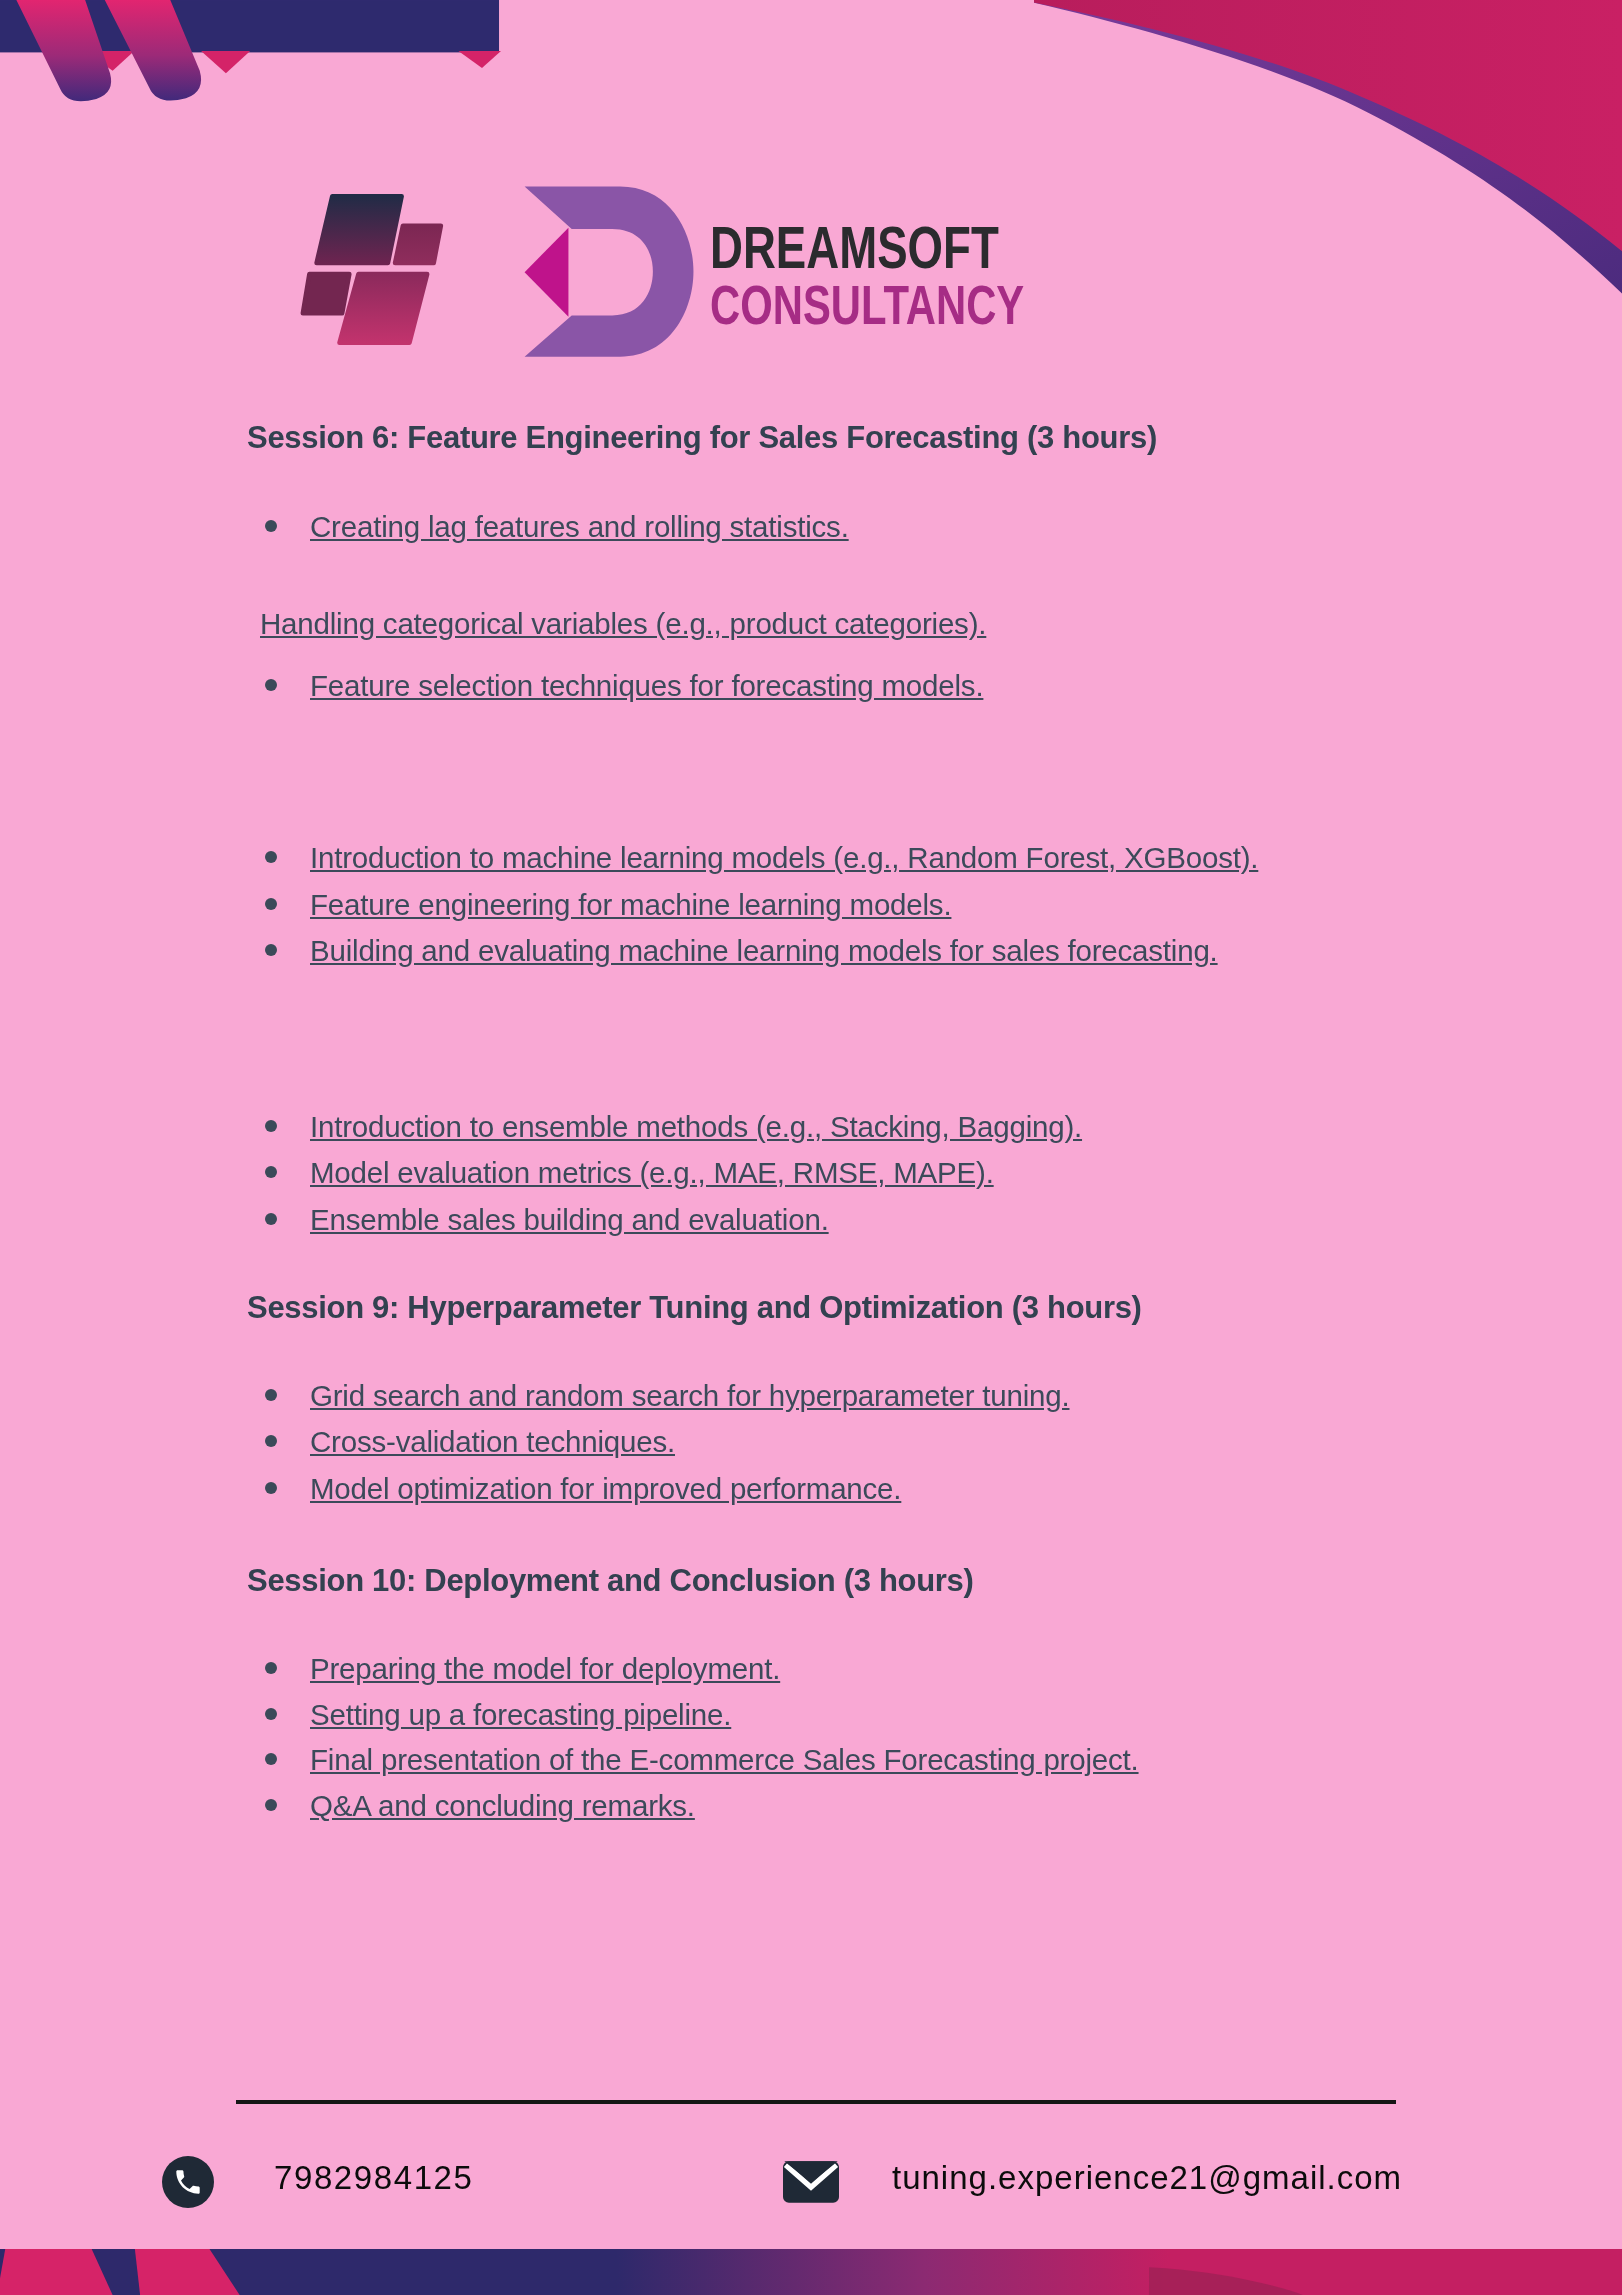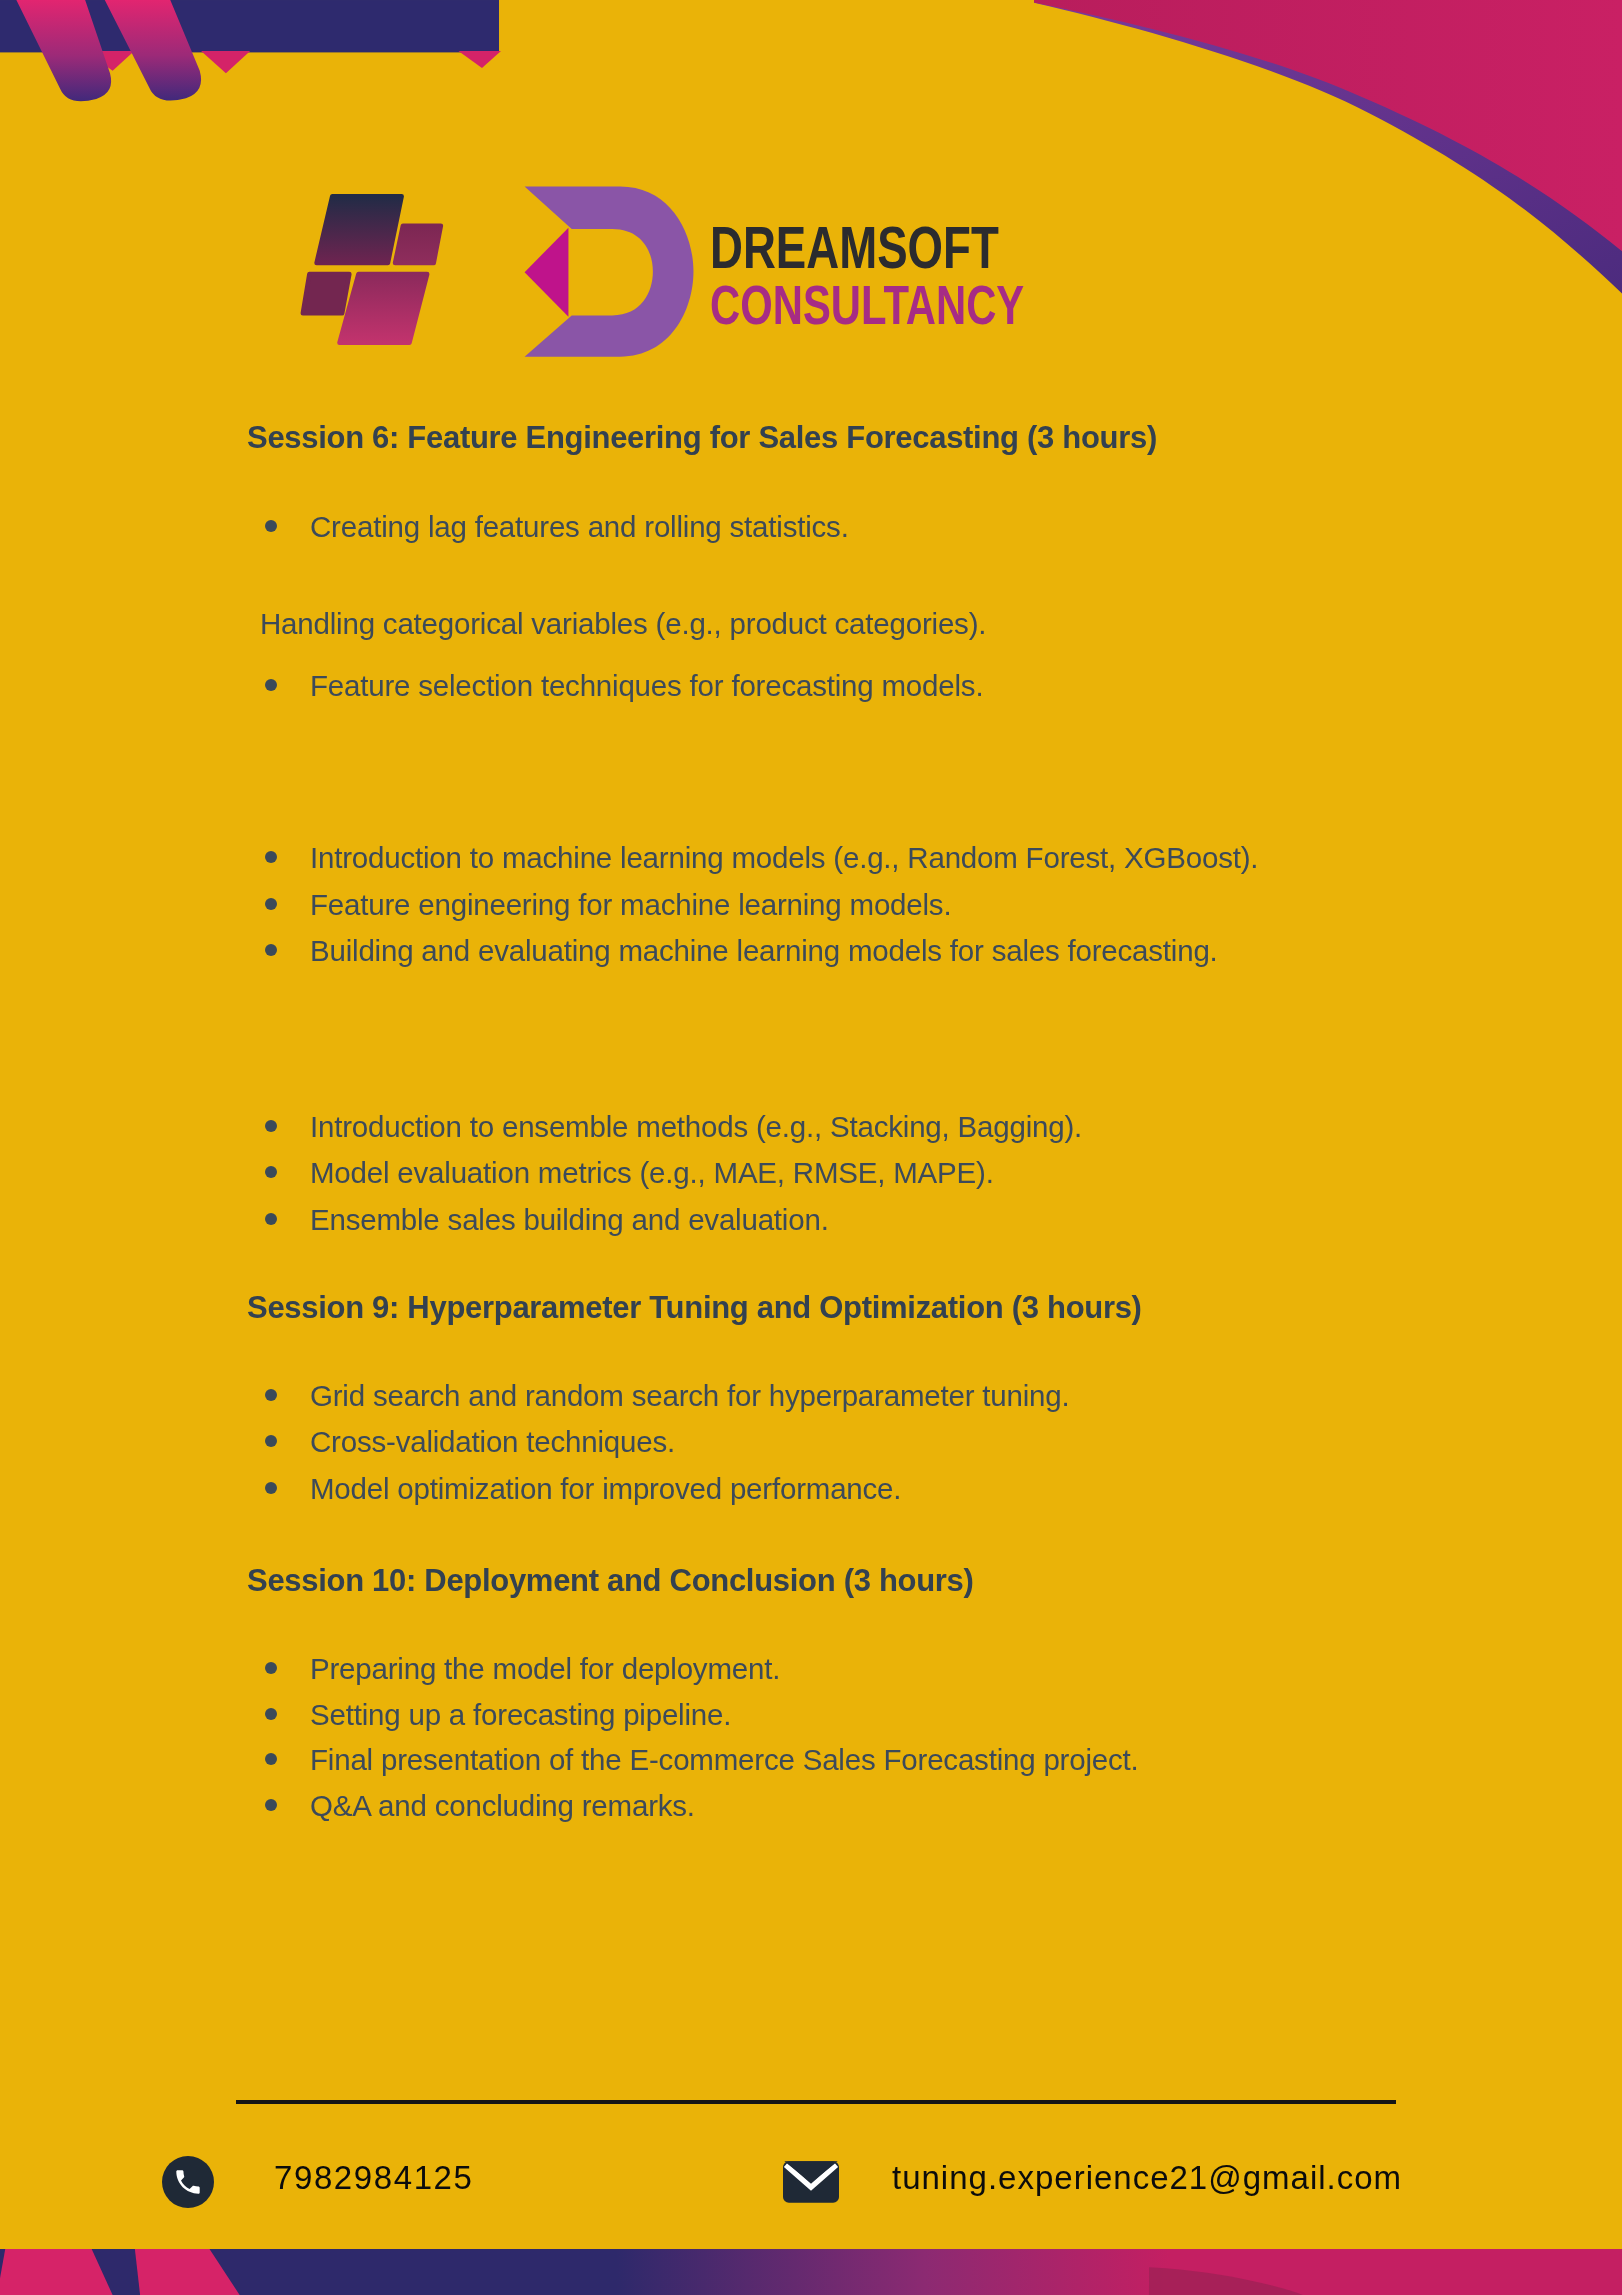--- a/index.html
+++ b/index.html
@@ -4,21 +4,21 @@
 <style>
   html,body{margin:0;padding:0;}
   body{
     font-family:"Liberation Sans", sans-serif;
     background:#ffffff;
   }
   .page{
     position:relative;
     width:1623px;
     height:2295px;
-    background:#eab308;
+    background:#f9a8d4;
     overflow:hidden;
   }
   .abs{position:absolute;}
   
   .deco{pointer-events:none;}
   
   .brand-top{
     position:absolute; left:710px; top:218px;
     font-size:60px; line-height:60px; font-weight:700;
     color:#2b2b2e; letter-spacing:0px; white-space:nowrap;
@@ -32,21 +32,21 @@
   }
   
   .session-title{
     position:absolute; left:209px;
     font-size:31px; line-height:37px; font-weight:700;
     color:#334150; letter-spacing:-0.3px; white-space:nowrap;margin-left:38px;
   }
   .item{
     position:absolute; left:310px;
     font-size:29.5px; line-height:35px;
-    color:#3c4a5a; letter-spacing:-0.2px; white-space:nowrap;
+    color:#3c4a5a; letter-spacing:-0.2px; white-space:nowrap;text-decoration:underline;
   }
   .item .dot{
     position:absolute; left:-45px; top:11px;
     width:12.4px; height:12.4px; border-radius:50%;
     background:#3b4a59;
   }
   .item.plain{left:260px;}
   
   .divider{
     position:absolute; left:236px; top:2100px;

